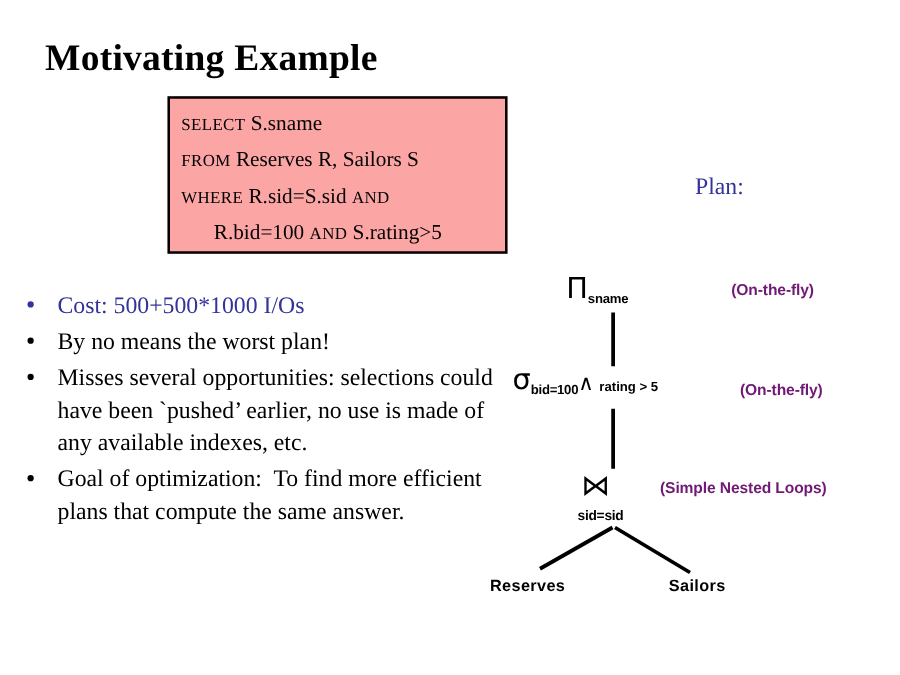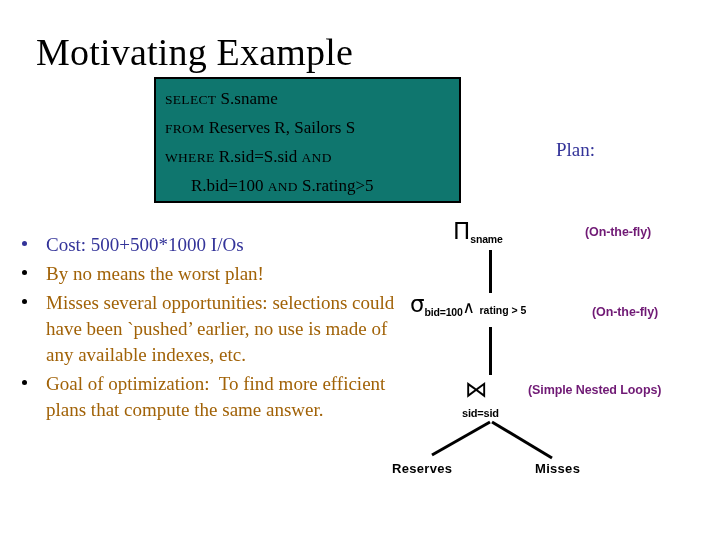--- a/index.html
+++ b/index.html
@@ -15,37 +15,37 @@
     font-family: "Liberation Serif", "DejaVu Serif", serif;
     color: #000000;
   }
 
   
   #slide-title {
     position: absolute;
     left: 36px;
     top: 30px;
     font-family: "Liberation Serif", "DejaVu Serif", serif;
-    font-weight: normal;
-    font-size: 38px;
+    font-weight: bold;
+    font-size: 30px;
     letter-spacing: 0.2px;
     color: #000000;
     white-space: nowrap;
   }
 
   
   #sql-box {
     position: absolute;
-    left: 154px;
+    left: 134px;
     top: 77px;
-    width: 307px;
+    width: 272px;
     height: 126px;
     border: 2px solid #000000;
     box-sizing: border-box;
-    background: #0f766e;
+    background: #fca5a5;
   }
   #sql-box .sql-line {
     position: absolute;
     left: 9px;
     white-space: nowrap;
     font-family: "Liberation Serif", "DejaVu Serif", serif;
     font-size: 17px;
     line-height: 1;
     color: #000000;
   }
@@ -76,21 +76,21 @@
     top: 232px;
     width: 400px;
   }
   .bullet-row {
     position: relative;
     padding-left: 32px;
     margin-bottom: 3px;
     font-family: "Liberation Serif", "DejaVu Serif", serif;
     font-size: 19px;
     line-height: 26px;
-    color: #a16207;
+    color: #000000;
   }
   .bullet-row .dot {
     position: absolute;
     left: 8px;
     top: 9px;
     width: 5px;
     height: 5px;
     border-radius: 50%;
     background: #000000;
   }
@@ -245,15 +245,15 @@
   </div>
   <div class="annot" id="annot-select">(On-the-fly)</div>
 
   <div class="tree-node" id="node-join">
     <span class="op-symbol">⋈</span>
   </div>
   <div class="tree-node" id="join-sub">sid=sid</div>
   <div class="annot" id="annot-join">(Simple Nested Loops)</div>
 
   <div class="tree-node" id="leaf-reserves">Reserves</div>
-  <div class="tree-node" id="leaf-sailors">Misses</div>
+  <div class="tree-node" id="leaf-sailors">Sailors</div>
 
 </div>
 
 </body></html>

